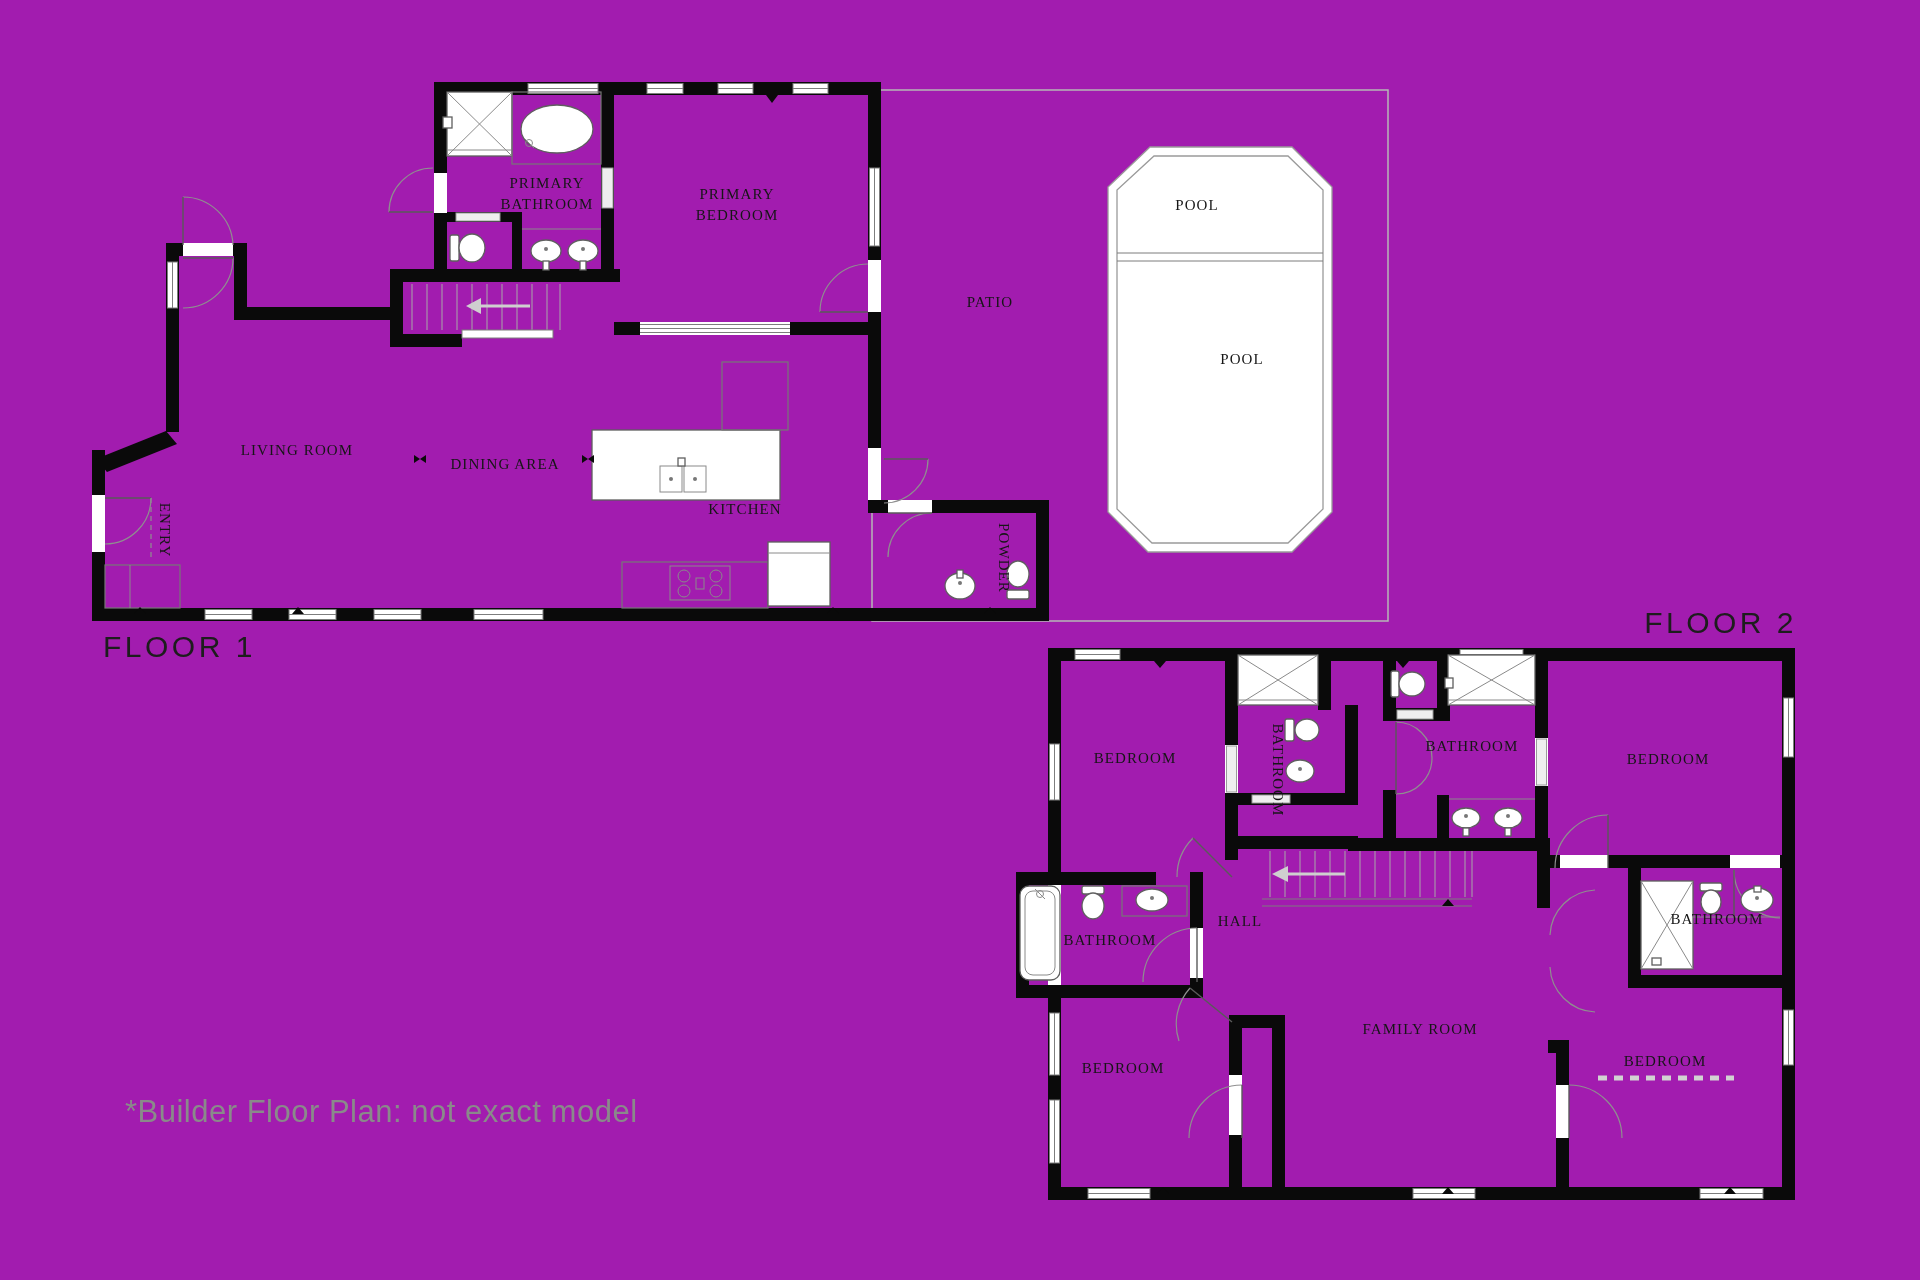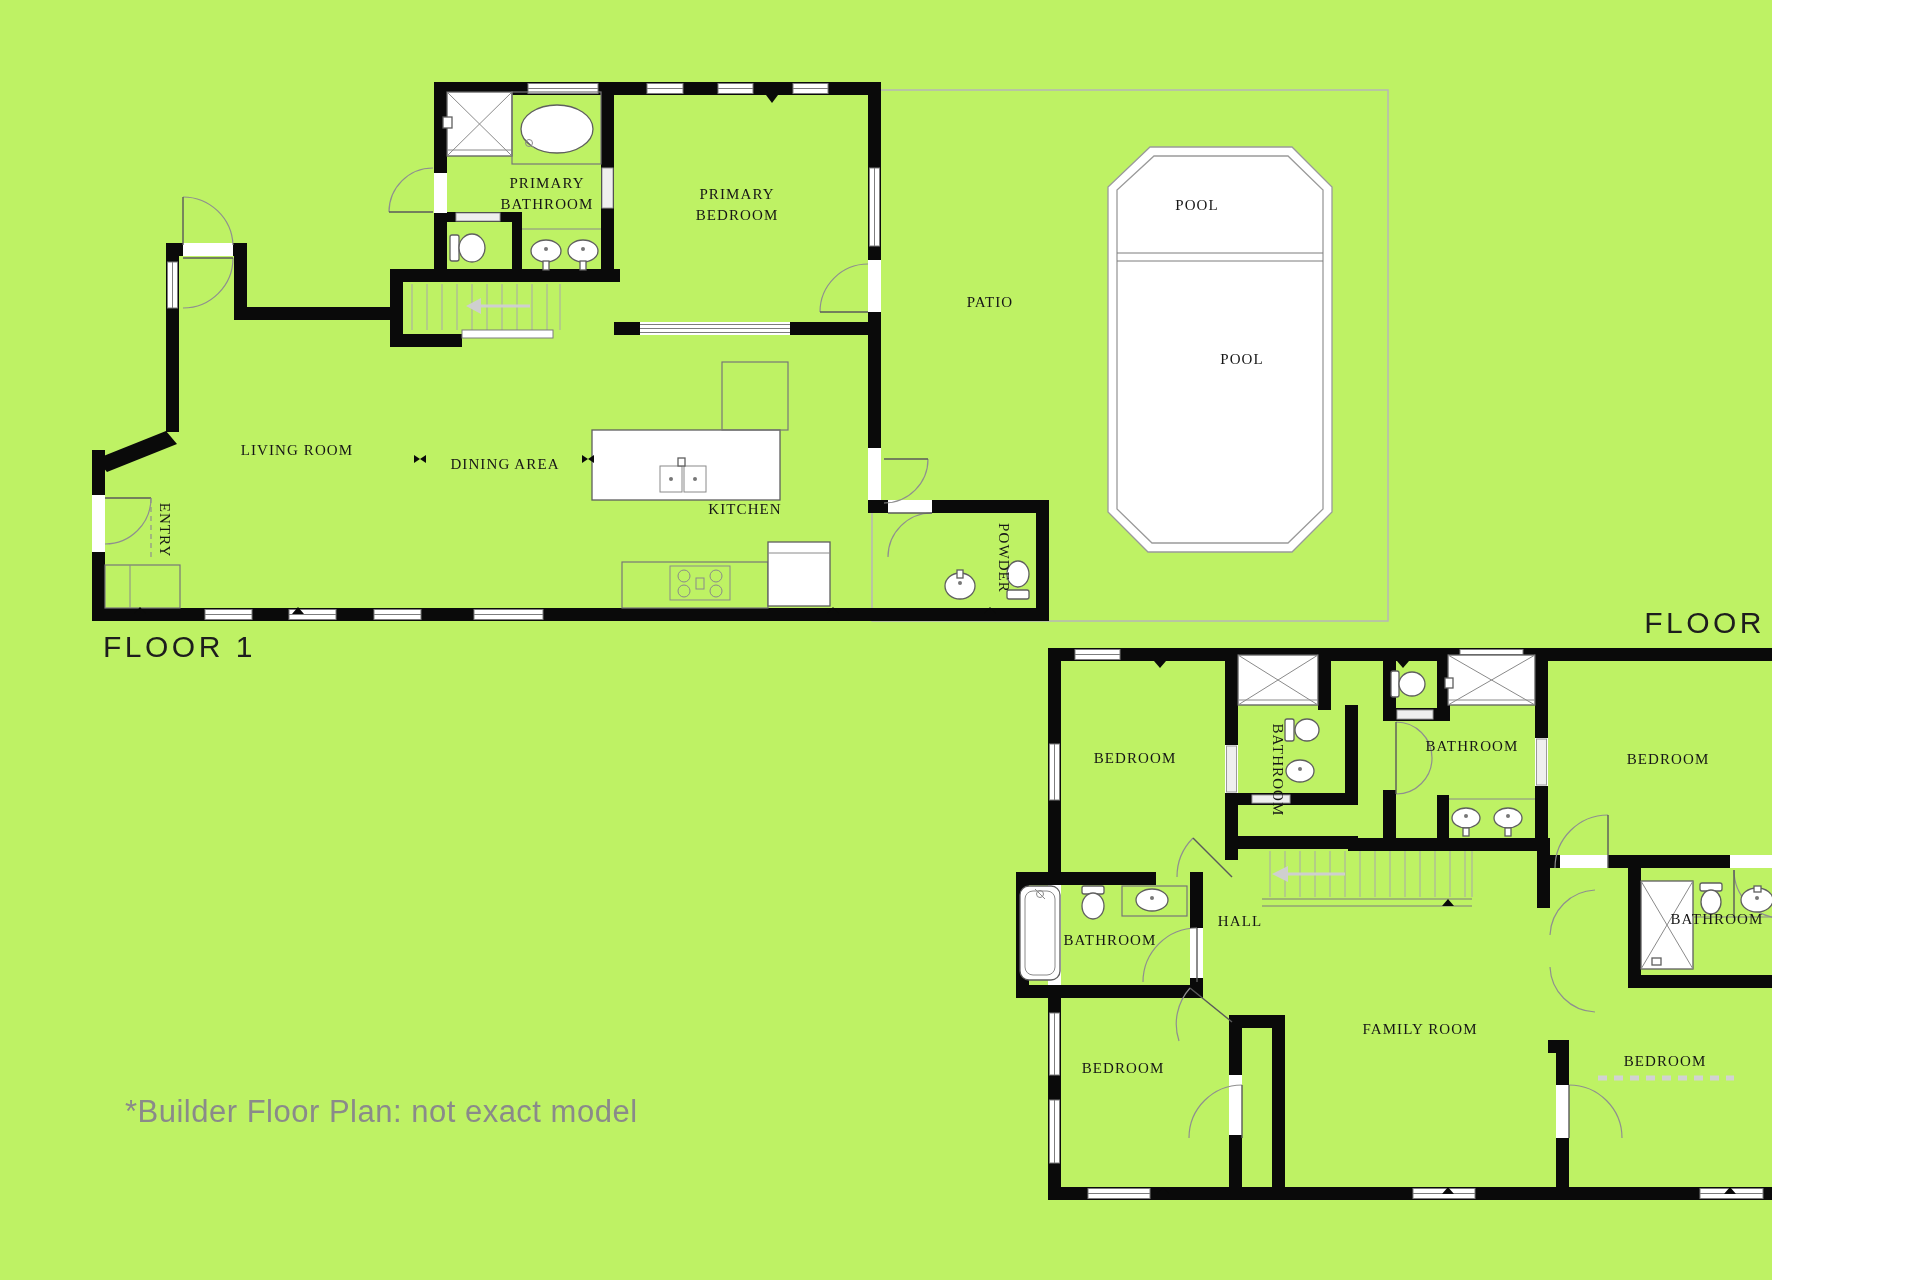--- a/index.html
+++ b/index.html
@@ -1,16 +1,16 @@
 <!DOCTYPE html>
 <html><head>
 <meta charset="utf-8">
 <style>
   html,body{margin:0;padding:0;background:#ffffff;}
-  #stage{position:relative;width:1772px;height:1280px;background:#bef264;overflow:hidden;}
+  #stage{position:relative;width:1920px;height:1280px;background:#a21caf;overflow:hidden;}
   svg{position:absolute;left:0;top:0;}
   .wall{fill:#0a0a0a;stroke:none;}
   .gap{fill:#ffffff;stroke:none;}
   .thin{fill:none;stroke:#777;stroke-width:1.2;}
   .fixture{fill:#ffffff;stroke:#5f5f5f;stroke-width:1.3;}
   .fixline{stroke:#8a8a8a;stroke-width:1;fill:none;}
   .tread{stroke:#a8a8a8;stroke-width:1;}
   .arc{fill:none;stroke:#8f8f8f;stroke-width:1.2;}
   .leaf{stroke:#5a5a5a;stroke-width:1.4;}
   .win{fill:#ffffff;stroke:#7d7d7d;stroke-width:1;}

